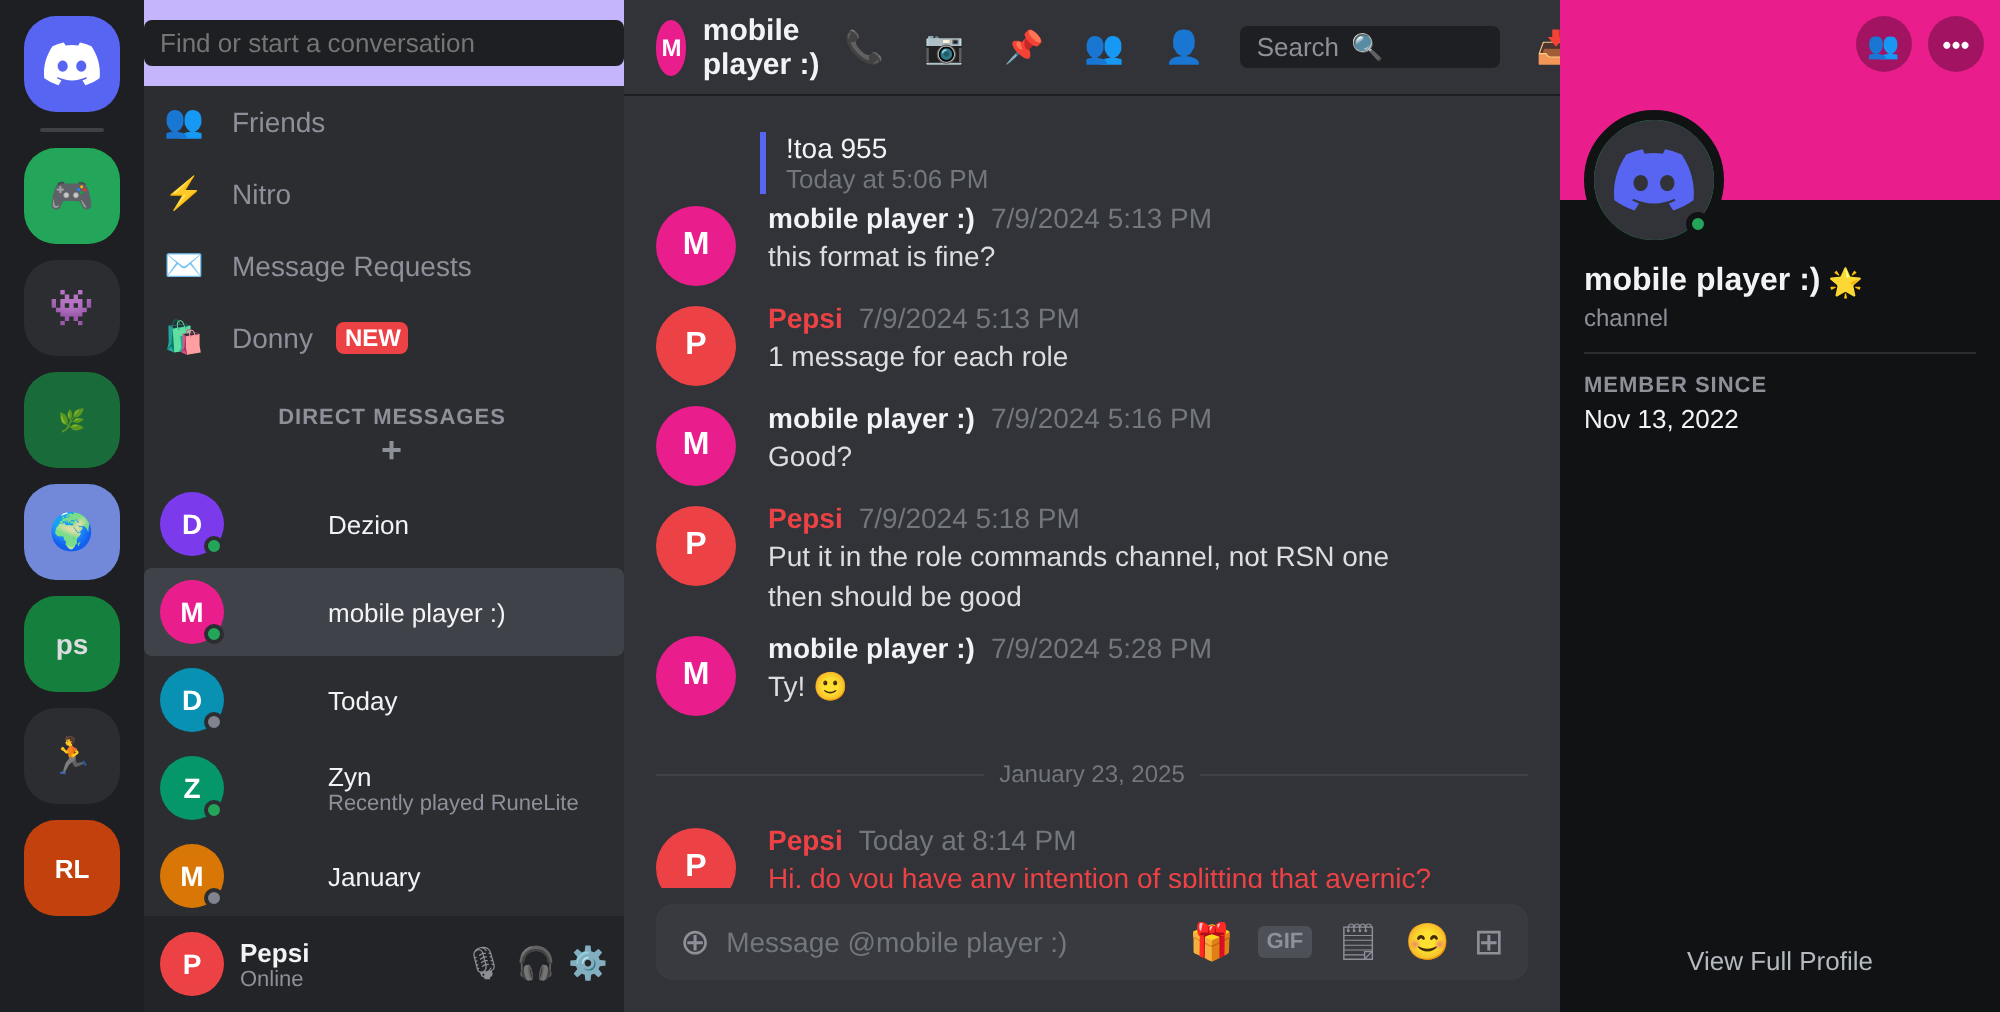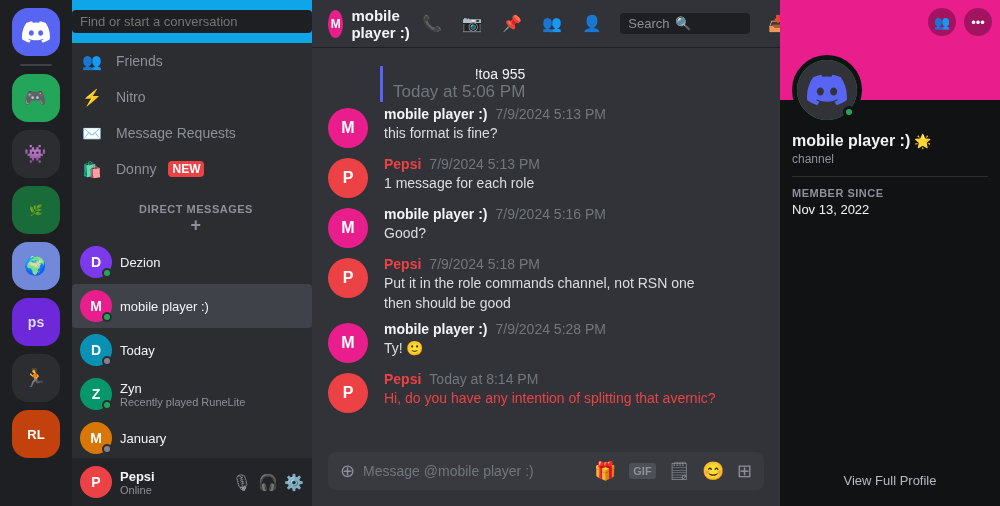--- a/index.html
+++ b/index.html
@@ -15,34 +15,34 @@
       width: 48px; height: 48px; border-radius: 50%; background: #5865f2; display: flex; align-items: center; justify-content: center; cursor: pointer; color: #fff; font-weight: bold; font-size: 18px; flex-shrink: 0;
     }
     .server-icon.active { border-radius: 16px; }
     .server-divider { width: 32px; height: 2px; background: #3f4147; border-radius: 1px; }
     
     
     .dm-sidebar {
       width: 240px; min-width: 240px; background: #2b2d31; display: flex; flex-direction: column; overflow: hidden;
     }
     .dm-search {
-      padding: 10px 0; background: #0ea5e9;
+      padding: 10px 0; background: #c4b5fd;
     }
     .dm-search input {
       width: 100%; background: #1e1f22; border: none; border-radius: 4px; padding: 4px 8px; color: #dcddde; font-size: 13px; outline: none;
     }
     .dm-section { padding: 16px 8px 4px 16px; color: #8d9099; font-size: 11px; font-weight: 600; text-transform: uppercase; letter-spacing: 0.5px; display: flex; justify-content: space-between; align-items: center; flex-direction: column; }
     .dm-nav-item { display: flex; align-items: center; gap: 12px; padding: 6px 8px; border-radius: 4px; cursor: pointer; color: #8d9099; font-size: 14px; }
     .dm-nav-icon { width: 24px; height: 24px; display: flex; align-items: center; justify-content: center; font-size: 16px; }
     .dm-user-item { display: flex; align-items: center; gap: 8px; padding: 6px 8px; border-radius: 4px; cursor: pointer; position: relative; }
     .dm-user-item.active { background: #404249; color: #fff; }
     .user-avatar { width: 32px; height: 32px; border-radius: 50%; flex-shrink: 0; position: relative; display: flex; align-items: center; justify-content: center; font-size: 14px; font-weight: bold; color: #fff; }
     .user-status { width: 10px; height: 10px; border-radius: 50%; background: #23a55a; border: 2px solid #2b2d31; position: absolute; bottom: 0; right: 0; }
     .user-status.offline { background: #80848e; }
-    .user-info { display: flex; flex-direction: column; }
+    .user-info { display: flex; flex-direction: column; margin-left: 44px; }
     .user-name { font-size: 13px; color: #f2f3f5; font-weight: 500; }
     .user-sub { font-size: 11px; color: #8d9099; }
     .new-badge { background: #ed4245; color: #fff; font-size: 12px; border-radius: 4px; padding: 1px 4px; font-weight: 700; }
     
     
     .chat-area { flex: 1; display: flex; flex-direction: column; background: #313338; overflow: hidden; }
     
     .chat-header { height: 48px; min-height: 48px; background: #313338; border-bottom: 1px solid #1e1f22; display: flex; align-items: center; padding: 0 16px; gap: 8px; justify-content: space-between; }
     .chat-header-left { display: flex; align-items: center; gap: 8px; }
     .chat-user-avatar { width: 28px; height: 28px; border-radius: 50%; background: #e91e8c; display: flex; align-items: center; justify-content: center; color: #fff; font-size: 12px; font-weight: bold; }
@@ -120,21 +120,21 @@
           <path d="M60.1 4.9A58.5 58.5 0 0 0 45.5.3a.22.22 0 0 0-.24.11 40.8 40.8 0 0 0-1.8 3.7 54 54 0 0 0-16.2 0 37.4 37.4 0 0 0-1.82-3.7.23.23 0 0 0-.24-.11A58.4 58.4 0 0 0 10.9 4.9a.21.21 0 0 0-.1.08C1.58 18.7-1 32.1.32 45.4a.24.24 0 0 0 .09.17 58.8 58.8 0 0 0 17.7 8.94.23.23 0 0 0 .25-.08 42 42 0 0 0 3.62-5.88.23.23 0 0 0-.12-.32 38.7 38.7 0 0 1-5.53-2.63.23.23 0 0 1-.02-.38 31 31 0 0 0 1.1-.86.22.22 0 0 1 .23-.03c11.6 5.3 24.14 5.3 35.6 0a.22.22 0 0 1 .23.03c.35.3.72.58 1.1.86a.23.23 0 0 1-.02.38 36.3 36.3 0 0 1-5.54 2.63.23.23 0 0 0-.12.32 47.1 47.1 0 0 0 3.62 5.88.23.23 0 0 0 .25.08 58.6 58.6 0 0 0 17.71-8.94.23.23 0 0 0 .09-.17c1.47-15.24-2.47-28.5-10.46-40.43a.18.18 0 0 0-.09-.08zM23.7 37.3c-3.49 0-6.37-3.2-6.37-7.14 0-3.93 2.82-7.14 6.37-7.14 3.58 0 6.43 3.24 6.37 7.14 0 3.94-2.82 7.14-6.37 7.14zm23.6 0c-3.49 0-6.37-3.2-6.37-7.14 0-3.93 2.82-7.14 6.37-7.14 3.58 0 6.43 3.24 6.37 7.14 0 3.94-2.79 7.14-6.37 7.14z"></path>
         </svg>
     </div>
     <div class="server-divider"></div>
     <div class="server-icon" style="background:#23a55a; border-radius:16px; font-size:18px;">🎮</div>
     <div class="server-icon" style="background:#2b2d31; border-radius:16px; font-size:18px;">👾</div>
     <div class="server-icon" style="background:#2b2d31; border-radius:16px; overflow:hidden; padding:0;">
       <div style="background:#1a6b3a; width:100%; height:100%; border-radius:16px; display:flex; align-items:center; justify-content:center; font-size:11px; color:#fff;">🌿</div>
     </div>
     <div class="server-icon" style="background:#7289da; border-radius:16px; font-size:18px;">🌍</div>
-    <div class="server-icon" style="background:#6d28d9; border-radius:16px; color:#dcddde; font-weight:700; font-size:14px;">ps</div>
+    <div class="server-icon" style="background:#15803d; border-radius:16px; color:#dcddde; font-weight:700; font-size:14px;">ps</div>
     <div class="server-icon" style="background:#2b2d31; border-radius:16px; font-size:18px;">🏃</div>
     <div class="server-icon" style="background:#c2410c; border-radius:16px; font-size:13px; font-weight:700; color:#fff;">RL</div>
   </div>
 
   <div class="dm-sidebar">
     <div class="dm-search">
       <input type="text" placeholder="Find or start a conversation" style="">
     </div>
 
     <div class="dm-nav-item">
@@ -238,23 +238,23 @@
         </div>
         <div class="header-icon">📥</div>
 
       </div>
     </div>
 
     <div class="messages-container">
 
       <div style="padding: 2px 16px; display:flex; gap:12px; align-items:flex-start;">
         <div style="width:40px;flex-shrink:0;"></div>
-        <div style="border-left:3px solid #5865f2; padding-left:10px;text-align:right;">
+        <div style="border-left:3px solid #5865f2; padding-left:10px;">
           <div style="color:#f2f3f5; font-size:14px;">!toa 955</div>
-          <div style="color:#72767d; font-size:17px;">Today at 5:06 PM</div>
+          <div style="color:#72767d; font-size:13px;">Today at 5:06 PM</div>
         </div>
       </div>
 
       <div class="message-group">
         <div class="msg-avatar mobile-avatar">M</div>
         <div class="msg-content">
           <div class="msg-header">
             <span class="msg-author">mobile player :)</span>
             <span class="msg-timestamp">7/9/2024 5:13 PM</span>
           </div>
@@ -300,20 +300,23 @@
         <div class="msg-avatar mobile-avatar">M</div>
         <div class="msg-content">
           <div class="msg-header">
             <span class="msg-author">mobile player :)</span>
             <span class="msg-timestamp">7/9/2024 5:28 PM</span>
           </div>
           <div class="msg-text">Ty! 🙂</div>
         </div>
       </div>
 
+      <div class="date-separator">
+        <span>January 23, 2025</span>
+      </div>
 
       <div class="message-group">
         <div class="msg-avatar pepsi-avatar">P</div>
         <div class="msg-content">
           <div class="msg-header">
             <span class="msg-author pepsi">Pepsi</span>
             <span class="msg-timestamp">Today at 8:14 PM</span>
           </div>
           <div class="msg-text mention">Hi, do you have any intention of splitting that avernic?</div>
         </div>

